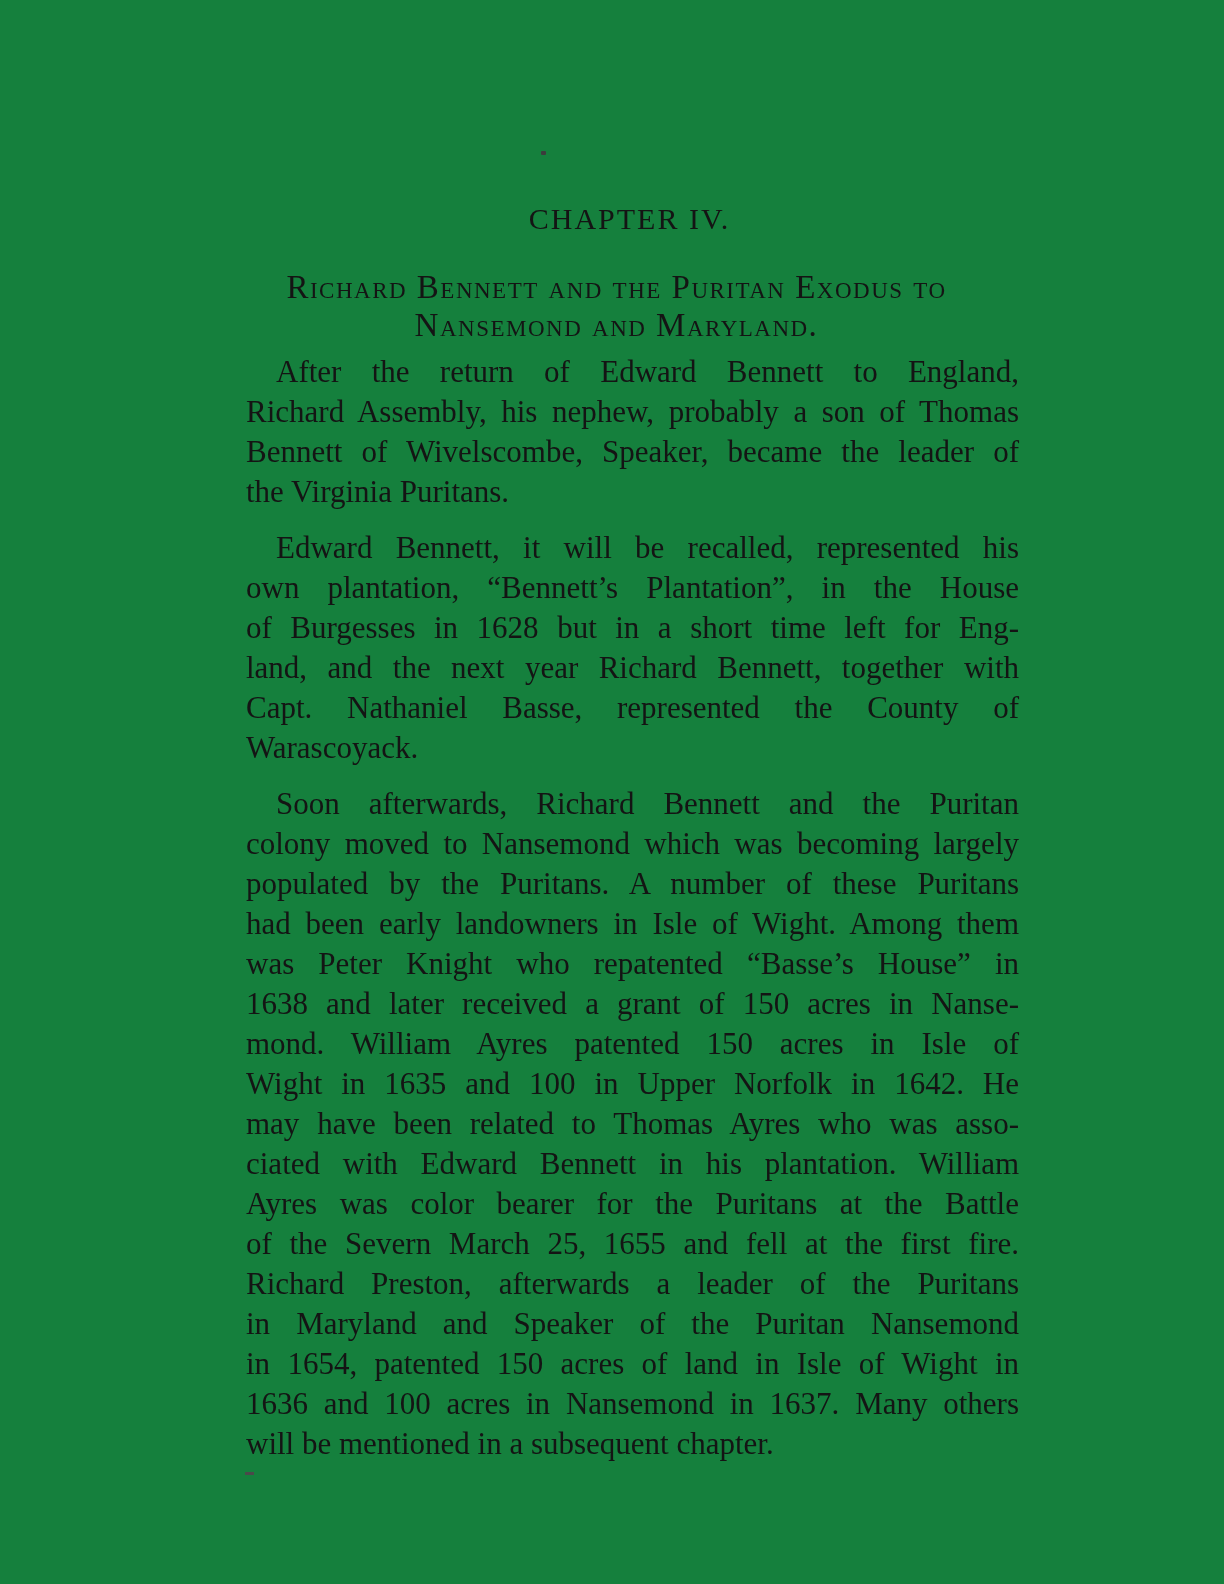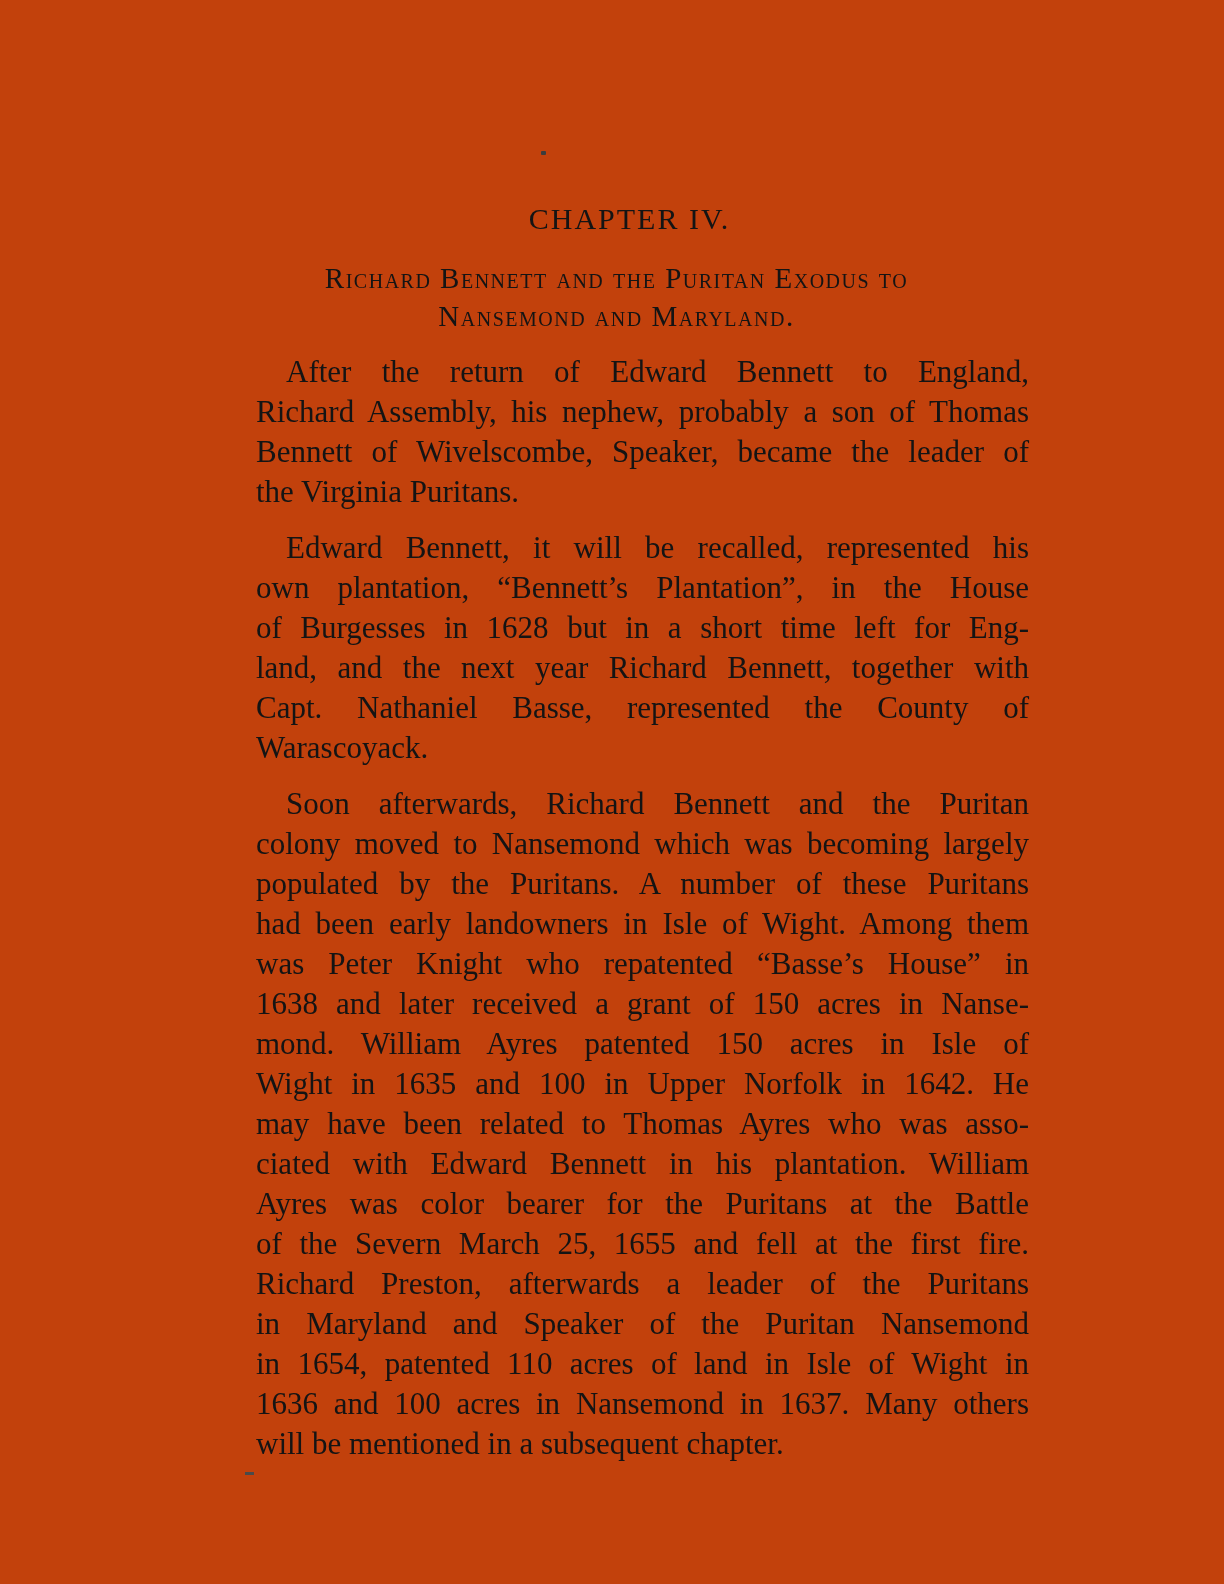--- a/index.html
+++ b/index.html
@@ -5,21 +5,21 @@
   html, body {
     margin: 0;
     padding: 0;
     background: #e8e8e8;
   }
   .page {
     position: relative;
     width: 1224px;
     height: 1584px;
     margin: 0 auto;
-    background: #c2410c;
+    background: #15803d;
     color: #141414;
     font-family: "Liberation Serif", "DejaVu Serif", serif;
     overflow: hidden;
   }
   .speck-top {
     position: absolute;
     left: 541px;
     top: 151px;
     width: 5px;
     height: 4px;
@@ -42,31 +42,31 @@
     text-align: center;
     font-size: 30px;
     letter-spacing: 2px;
     line-height: 36px;
     font-weight: normal;
     margin: 0;
   }
   .chapter-subtitle {
     position: absolute;
     left: 230px;
-    top: 259px;
+    top: 268px;
     width: 773px;
     text-align: center;
     font-variant: small-caps;
-    font-size: 29px;
+    font-size: 33px;
     line-height: 38px;
     letter-spacing: 1.5px;
   }
   .body-text {
     position: absolute;
-    left: 256px;
+    left: 246px;
     top: 352px;
     width: 773px;
     font-size: 31px;
     line-height: 40px;
   }
   .paragraph { margin: 0; }
   .paragraph + .paragraph { margin-top: 16px; }
   .text-line {
     text-align: justify;
     text-align-last: justify;
@@ -111,21 +111,21 @@
         <div class="text-line">was Peter Knight who repatented “Basse’s House” in</div>
         <div class="text-line">1638 and later received a grant of 150 acres in Nanse-</div>
         <div class="text-line">mond.  William Ayres patented 150 acres in Isle of</div>
         <div class="text-line">Wight in 1635 and 100 in Upper Norfolk in 1642.  He</div>
         <div class="text-line">may have been related to Thomas Ayres who was asso-</div>
         <div class="text-line">ciated with Edward Bennett in his plantation.  William</div>
         <div class="text-line">Ayres was color bearer for the Puritans at the Battle</div>
         <div class="text-line">of the Severn March 25, 1655 and fell at the first fire.</div>
         <div class="text-line">Richard Preston, afterwards a leader of the Puritans</div>
         <div class="text-line">in Maryland and Speaker of the Puritan Nansemond</div>
-        <div class="text-line">in 1654, patented 110 acres of land in Isle of Wight in</div>
+        <div class="text-line">in 1654, patented 150 acres of land in Isle of Wight in</div>
         <div class="text-line">1636 and 100 acres in Nansemond in 1637.  Many others</div>
         <div class="text-line last-line">will be mentioned in a subsequent chapter.</div>
       </div>
     </div>
 
   <div class="speck-bottom"></div>
 
 </div>
 
 </body></html>

